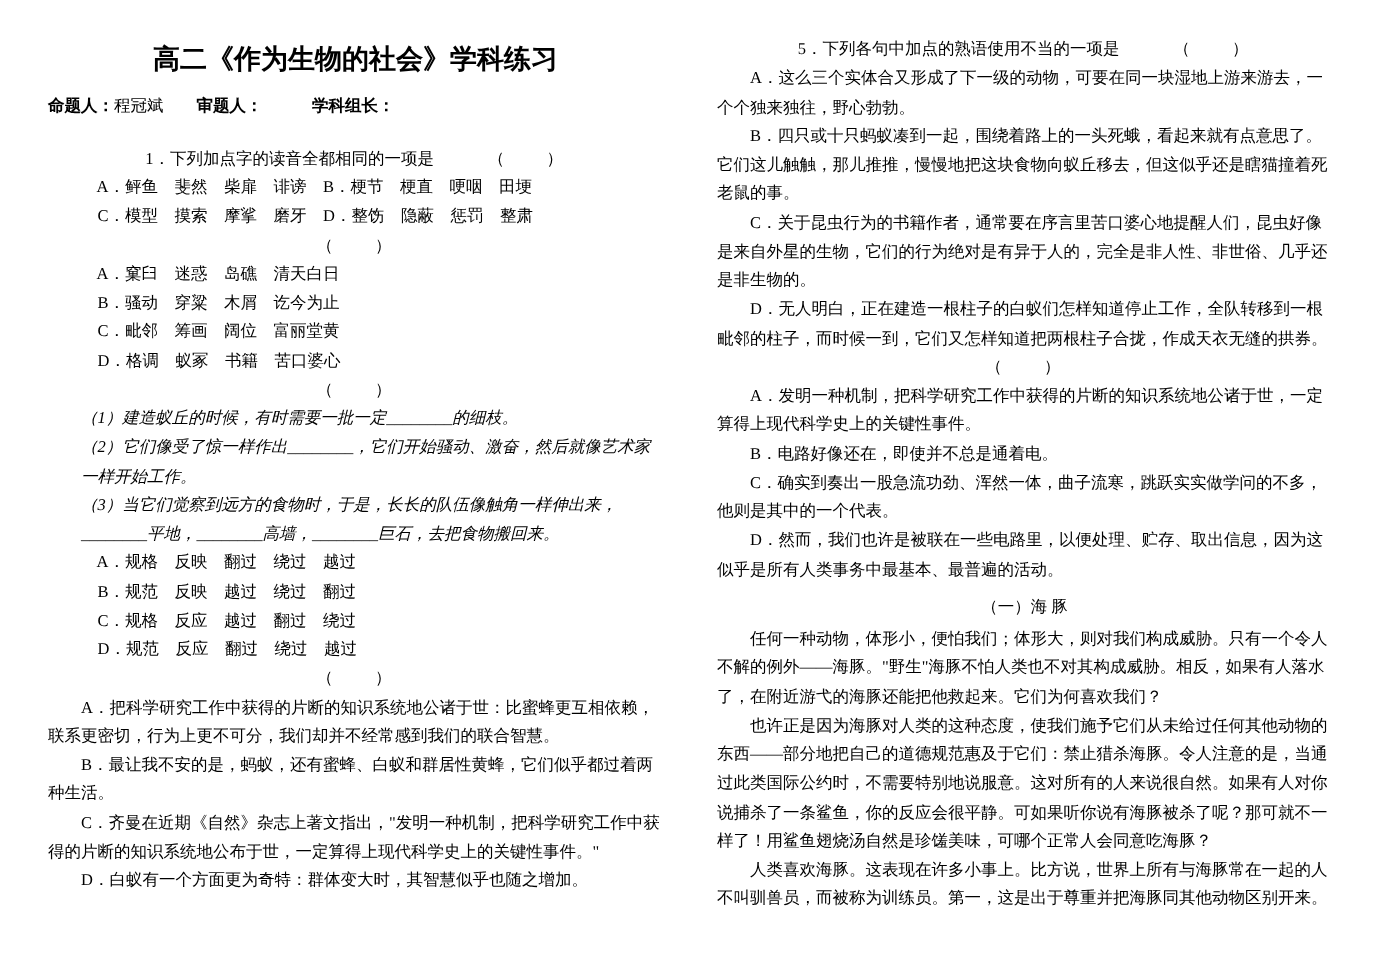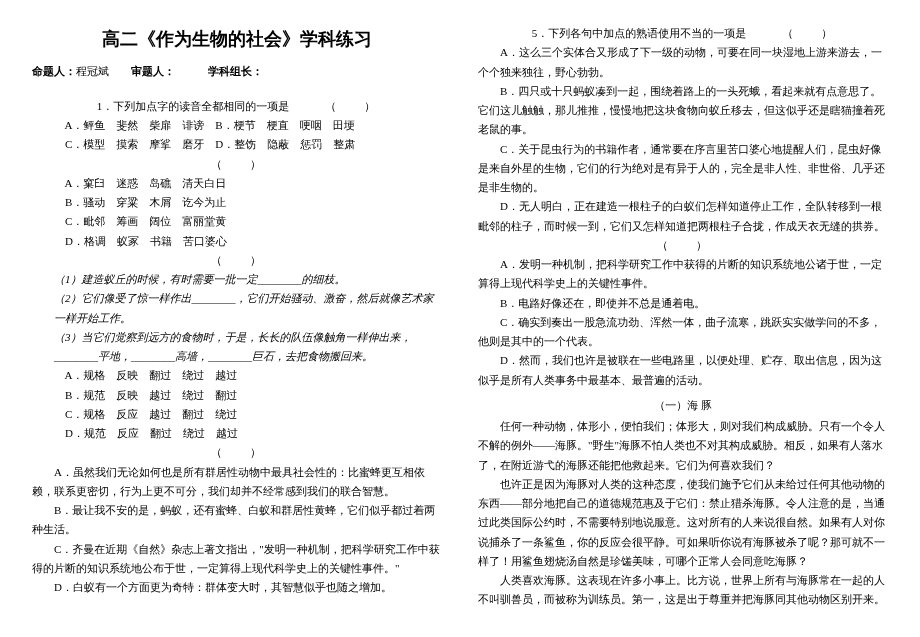--- a/index.html
+++ b/index.html
@@ -72,21 +72,21 @@
 <div class="sub">（2）它们像受了惊一样作出________，它们开始骚动、激奋，然后就像艺术家一样开始工作。</div>
 <div class="sub">（3）当它们觉察到远方的食物时，于是，长长的队伍像触角一样伸出来，________平地，________高墙，________巨石，去把食物搬回来。</div>
 <div class="opts" style="white-space: pre;">    A．规格    反映    翻过    绕过    越过
     B．规范    反映    越过    绕过    翻过
     C．规格    反应    越过    翻过    绕过
     D．规范    反应    翻过    绕过    越过</div>
 
 <div class="q-row">
   <span class="bracket">（　　）</span>
 </div>
-<p class="para">A．虽然我们无论如何也是所有群居性动物中最具社会性的：比蜜蜂更互相依赖，联系更密切，行为上更不可分，我们却并不经常感到我们的联合智慧。</p>
+<p class="para">A．把科学研究工作中获得的片断的知识系统地公诸于世：比蜜蜂更互相依赖，联系更密切，行为上更不可分，我们却并不经常感到我们的联合智慧。</p>
 <p class="para">B．最让我不安的是，蚂蚁，还有蜜蜂、白蚁和群居性黄蜂，它们似乎都过着两种生活。</p>
 <p class="para">C．齐曼在近期《自然》杂志上著文指出，"发明一种机制，把科学研究工作中获得的片断的知识系统地公布于世，一定算得上现代科学史上的关键性事件。"</p>
 <p class="para">D．白蚁有一个方面更为奇特：群体变大时，其智慧似乎也随之增加。</p>
 
 <div class="q-row">
   <span>5．下列各句中加点的熟语使用不当的一项是</span>
   <span class="bracket">（　　）</span>
 </div>
 <p class="para">A．这么三个实体合又形成了下一级的动物，可要在同一块湿地上游来游去，一个个独来独往，野心勃勃。</p>
 <p class="para">B．四只或十只蚂蚁凑到一起，围绕着路上的一头死蛾，看起来就有点意思了。它们这儿触触，那儿推推，慢慢地把这块食物向蚁丘移去，但这似乎还是瞎猫撞着死老鼠的事。</p>

